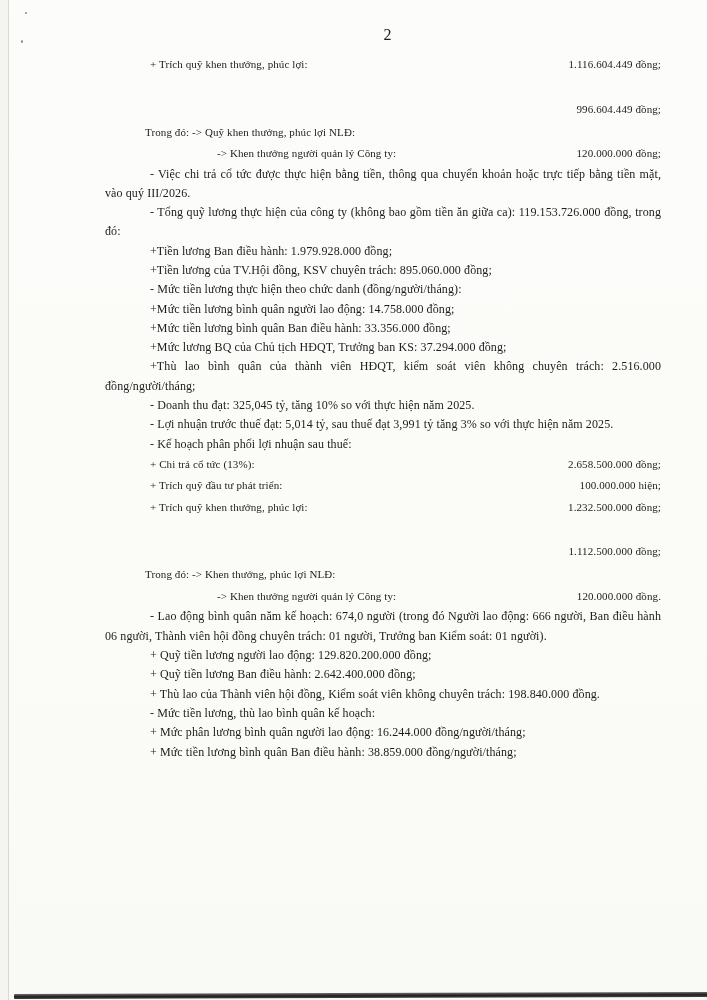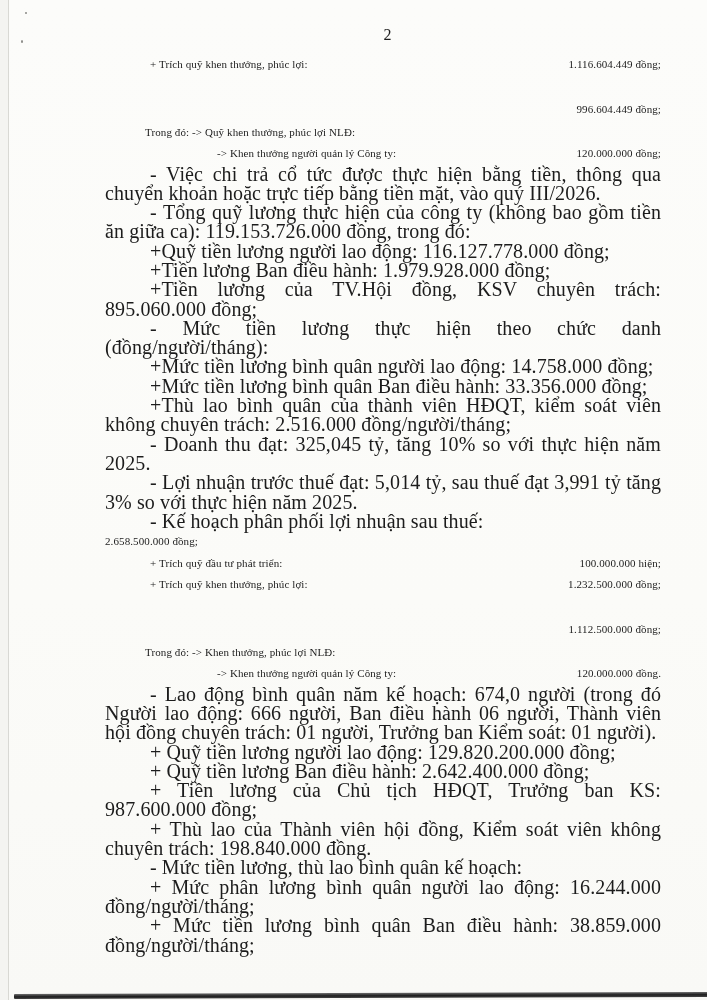--- a/index.html
+++ b/index.html
@@ -34,21 +34,21 @@
   .page-number{
     position:absolute;top:26px;left:0;width:707px;
     text-align:center;text-indent:68px;
     font-size:16px;
   }
   .doc-content{
     position:absolute;left:105px;top:54px;width:556px;
   }
   .para{
     margin:0;
-    font-size:20px;
+    font-size:12px;
     line-height:19.3px;
     text-align:justify;
     text-align-last:left;
     text-indent:45px;
     letter-spacing:.1px;
   }
   .money-row{
     display:flex;
     justify-content:space-between;
     align-items:center;
@@ -81,31 +81,32 @@
       <div class="money-row lv-sub">
         <span class="money-label">Trong đó: -&gt; Quỹ khen thưởng, phúc lợi NLĐ:</span>
         <span class="money-amount">996.604.449 đồng;</span>
       </div>
       <div class="money-row lv-arrow">
         <span class="money-label">-&gt; Khen thưởng người quản lý Công ty:</span>
         <span class="money-amount">120.000.000 đồng;</span>
       </div>
       <p class="para">- Việc chi trả cổ tức được thực hiện bằng tiền, thông qua chuyển khoản hoặc trực tiếp bằng tiền mặt, vào quý III/2026.</p>
       <p class="para">- Tổng quỹ lương thực hiện của công ty (không bao gồm tiền ăn giữa ca): 119.153.726.000 đồng, trong đó:</p>
-      <p class="para">+Quỹ tiền lương người lao động: 116.127.778.000 đồng;</p>
       <p class="para">+Tiền lương Ban điều hành: 1.979.928.000 đồng;</p>
       <p class="para">+Tiền lương của TV.Hội đồng, KSV chuyên trách: 895.060.000 đồng;</p>
       <p class="para">- Mức tiền lương thực hiện theo chức danh (đồng/người/tháng):</p>
       <p class="para">+Mức tiền lương bình quân người lao động: 14.758.000 đồng;</p>
       <p class="para">+Mức tiền lương bình quân Ban điều hành: 33.356.000 đồng;</p>
+      <p class="para">+Mức lương BQ của Chủ tịch HĐQT, Trưởng ban KS: 37.294.000 đồng;</p>
       <p class="para">+Thù lao bình quân của thành viên HĐQT, kiểm soát viên không chuyên trách: 2.516.000 đồng/người/tháng;</p>
       <p class="para">- Doanh thu đạt: 325,045 tỷ, tăng 10% so với thực hiện năm 2025.</p>
       <p class="para">- Lợi nhuận trước thuế đạt: 5,014 tỷ, sau thuế đạt 3,991 tỷ tăng 3% so với thực hiện năm 2025.</p>
       <p class="para">- Kế hoạch phân phối lợi nhuận sau thuế:</p>
       <div class="money-row lv-item">
+        <span class="money-label">+ Chi trả cổ tức (13%):</span>
         <span class="money-amount">2.658.500.000 đồng;</span>
       </div>
       <div class="money-row lv-item">
         <span class="money-label">+ Trích quỹ đầu tư phát triển:</span>
         <span class="money-amount">100.000.000 hiện;</span>
       </div>
       <div class="money-row lv-item">
         <span class="money-label">+ Trích quỹ khen thưởng, phúc lợi:</span>
         <span class="money-amount">1.232.500.000 đồng;</span>
       </div>
@@ -113,21 +114,20 @@
         <span class="money-label">Trong đó: -&gt; Khen thưởng, phúc lợi NLĐ:</span>
         <span class="money-amount">1.112.500.000 đồng;</span>
       </div>
       <div class="money-row lv-arrow">
         <span class="money-label">-&gt; Khen thưởng người quản lý Công ty:</span>
         <span class="money-amount">120.000.000 đồng.</span>
       </div>
       <p class="para">- Lao động bình quân năm kế hoạch: 674,0 người (trong đó Người lao động: 666 người, Ban điều hành 06 người, Thành viên hội đồng chuyên trách: 01 người, Trưởng ban Kiểm soát: 01 người).</p>
       <p class="para">+ Quỹ tiền lương người lao động: 129.820.200.000 đồng;</p>
       <p class="para">+ Quỹ tiền lương Ban điều hành: 2.642.400.000 đồng;</p>
-      <p class="para">+ Tiền lương của Chủ tịch HĐQT, Trưởng ban KS: 987.600.000 đồng;</p>
       <p class="para">+ Thù lao của Thành viên hội đồng, Kiểm soát viên không chuyên trách: 198.840.000 đồng.</p>
       <p class="para">- Mức tiền lương, thù lao bình quân kế hoạch:</p>
       <p class="para">+ Mức phân lương bình quân người lao động: 16.244.000 đồng/người/tháng;</p>
       <p class="para">+ Mức tiền lương bình quân Ban điều hành: 38.859.000 đồng/người/tháng;</p>
     </div>
 
   <div class="scan-bottom-edge"></div>
 </div>
 
 </body></html>

